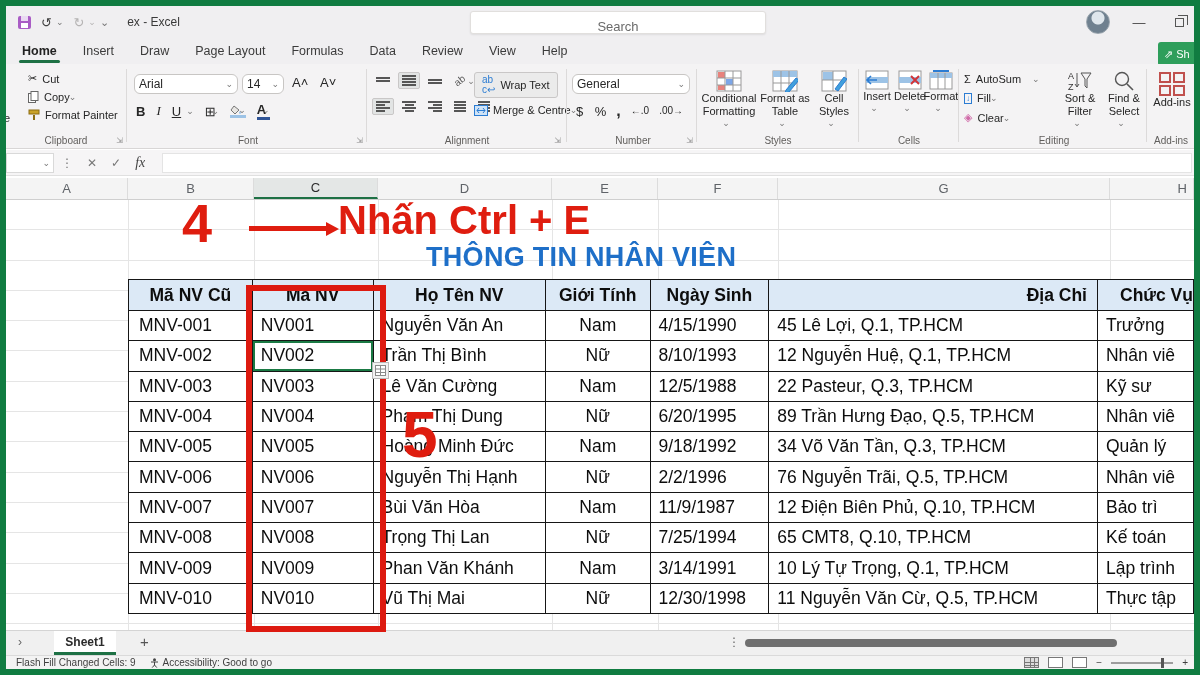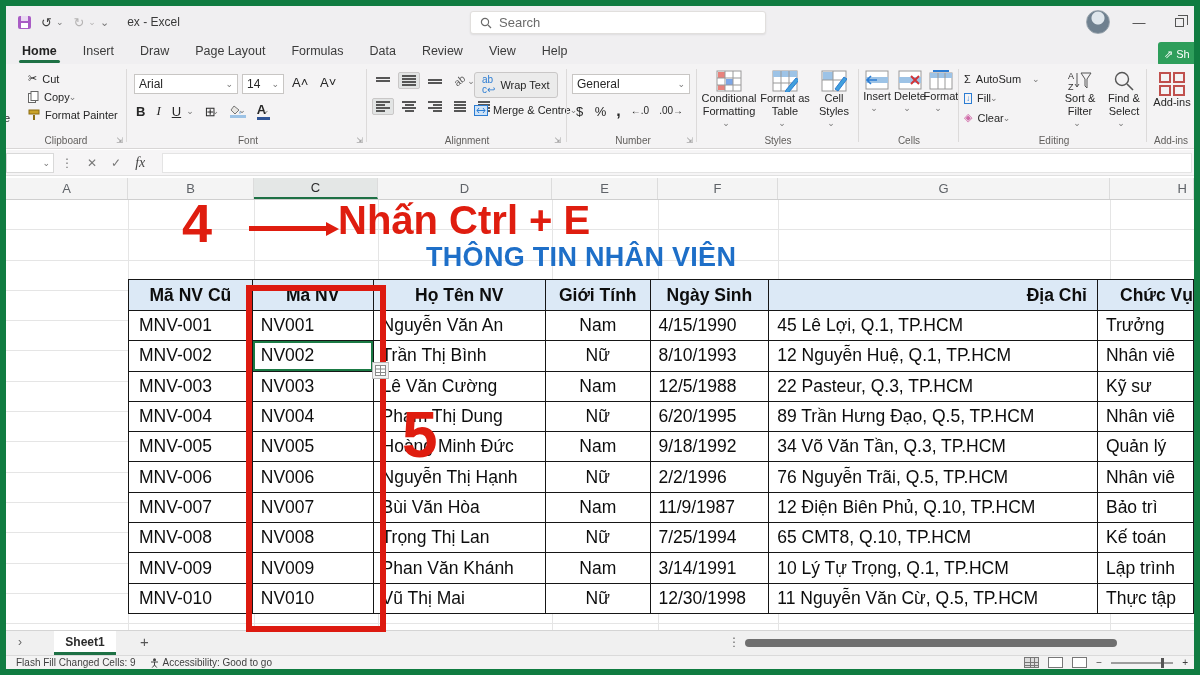--- a/index.html
+++ b/index.html
@@ -7,40 +7,40 @@
   .frame{position:relative;width:1200px;height:675px;border:6px solid #107C41;background:#fff;overflow:hidden;}
   
   .titlebar{position:absolute;left:0;top:0;width:1188px;height:32px;background:#f0eff1;}
   .qat{position:absolute;left:12px;top:0;height:32px;display:flex;align-items:center;gap:10px;color:#444;font-size:13px;}
   .saveic{width:13px;height:13px;background:#a95cc5;border-radius:2px;position:relative;}
   .saveic::before{content:"";position:absolute;left:3px;top:0;width:7px;height:5px;background:#e9d9f2;}
   .saveic::after{content:"";position:absolute;left:3px;bottom:1px;width:7px;height:5px;background:#fff;}
   .caret{font-size:9px;color:#777;margin-left:-6px;}
   .dis{color:#b5b3b3;}
   .apptitle{font-size:12px;color:#3a3a3a;margin-left:8px;}
-  .searchbox{position:absolute;left:464px;top:5px;width:296px;height:23px;background:#fff;border:1px solid #e1dfdd;border-radius:3px;display:flex;align-items:center;gap:7px;padding:0 9px;color:#6a6a6a;font-size:13px;box-shadow:0 1px 2px rgba(0,0,0,.08);}
+  .searchbox{position:absolute;left:464px;top:5px;width:296px;height:23px;background:#fff;border:1px solid #e1dfdd;border-radius:3px;display:flex;align-items:center;gap:7px;padding:0 9px;color:#6a6a6a;font-size:13px;box-shadow:0 1px 2px rgba(0,0,0,.08);flex-direction:column;}
   .avatar{position:absolute;left:1080px;top:4px;width:24px;height:24px;border-radius:50%;background:radial-gradient(circle at 50% 32%, #dfe6ec 0 6px, #6f808f 7px);border:1px solid #9aa5ae;}
   .winbtn{position:absolute;top:0;height:32px;width:30px;display:flex;align-items:center;justify-content:center;color:#444;font-size:13px;}
   .restore-ic{width:9px;height:9px;border:1.3px solid #555;position:relative;background:#f0eff1;}
   .restore-ic::before{content:"";position:absolute;left:2px;top:-4px;width:9px;height:9px;border:1.3px solid #555;border-left:none;border-bottom:none;}
   
   .tabsrow{position:absolute;left:0;top:32px;width:1188px;height:26px;background:#f0eff1;display:flex;align-items:center;gap:26px;padding-left:16px;font-size:12.5px;color:#3b3b3b;}
   .rtab{position:relative;cursor:default;}
   .rtab.active{font-weight:bold;color:#222;}
   .rtab.active::after{content:"";position:absolute;left:-3px;right:-3px;bottom:-5px;height:3px;background:#1E7145;border-radius:2px;}
   .sharebtn{position:absolute;right:0;top:36px;height:24px;width:36px;background:#2E9E5B;color:#fff;font-size:11px;display:flex;align-items:center;gap:3px;padding-left:6px;border-radius:3px 0 0 3px;}
   
   .ribbon{position:absolute;left:0;top:58px;width:1188px;height:85px;background:#f4f3f4;border-bottom:1px solid #d8d6d6;font-size:11px;color:#262626;}
   .gdiv{position:absolute;top:5px;bottom:6px;width:1px;background:#dcdada;}
   .rgroup{position:absolute;top:0;height:84px;}
   .glabel{position:absolute;bottom:2px;left:0;right:0;text-align:center;font-size:10px;color:#605e5c;}
   .launcher{position:absolute;bottom:3px;right:3px;font-size:8px;color:#8a8a8a;}
   .stack{position:absolute;display:flex;flex-direction:column;gap:6px;}
   .sbtn{display:flex;align-items:center;gap:5px;white-space:nowrap;}
-  .combo{background:#fff;border:1px solid #c8c6c4;border-radius:0;display:flex;align-items:center;justify-content:space-between;padding:1px 4px;height:20px;font-size:12px;}
+  .combo{background:#fff;border:1px solid #c8c6c4;border-radius:6px;display:flex;align-items:center;justify-content:space-between;padding:1px 4px;height:20px;font-size:12px;}
   .fmtbtn{font-size:13px;display:flex;align-items:center;gap:2px;}
   .bigbtn{position:absolute;display:flex;flex-direction:column;align-items:center;text-align:center;line-height:1.2;color:#262626;}
   .ic-lines{width:14px;height:11px;display:inline-block;background-repeat:no-repeat;
     background-image:linear-gradient(#565656 0 0),linear-gradient(#565656 0 0),linear-gradient(#565656 0 0),linear-gradient(#565656 0 0);}
   .al-left{background-size:14px 2px,9px 2px,14px 2px,9px 2px;background-position:0 0,0 3px,0 6px,0 9px;}
   .al-center{background-size:14px 2px,9px 2px,14px 2px,9px 2px;background-position:0 0,2.5px 3px,0 6px,2.5px 9px;}
   .al-right{background-size:14px 2px,9px 2px,14px 2px,9px 2px;background-position:0 0,right 0 top 3px,0 6px,right 0 top 9px;}
   .al-all{background-size:14px 2px,14px 2px,14px 2px,14px 2px;background-position:0 0,0 3px,0 6px,0 9px;}
   .icbtn{padding:2px 3px;border:1px solid transparent;border-radius:2px;display:inline-flex;align-items:center;}
   .icbtn.on{background:#e2e4e4;border-color:#c9c7c7;}

